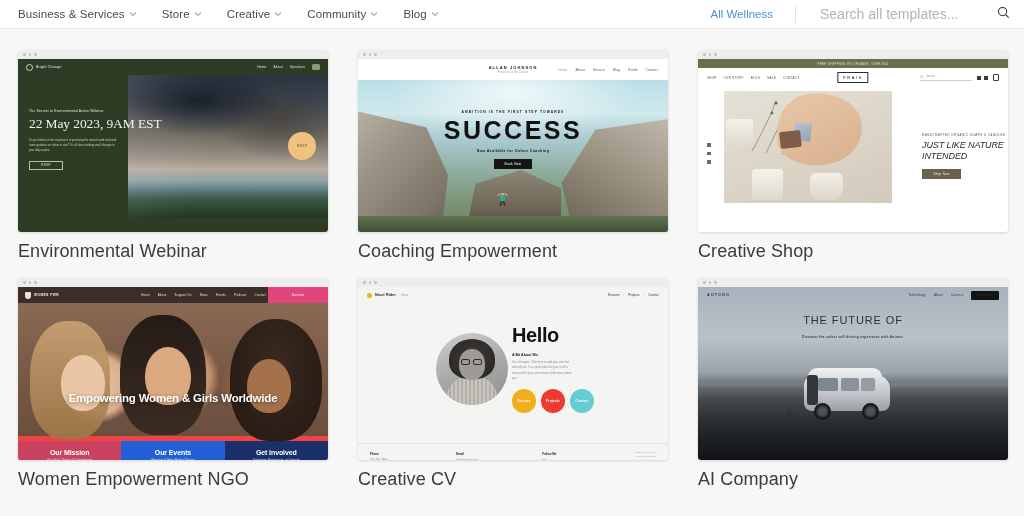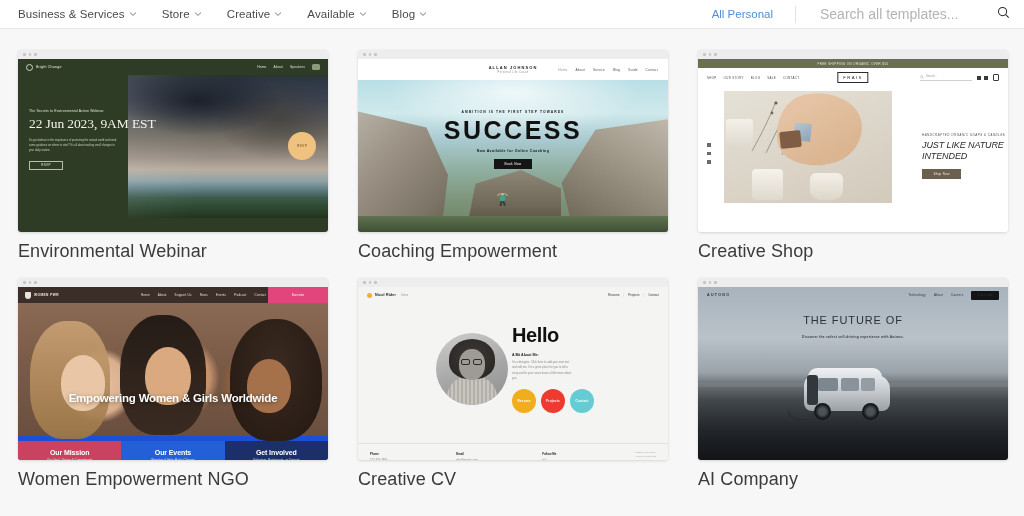--- a/index.html
+++ b/index.html
@@ -59,21 +59,21 @@
     box-shadow: 0 1px 3px rgba(0,0,0,.13), 0 0 1px rgba(0,0,0,.10);
     overflow: hidden;
     cursor: pointer;
     position: relative;
   }
   .chrome {
     height: 9px; background: #ededed; display: flex; align-items: center;
     padding-left: 5px; gap: 3px;
   }
   .dot { width: 2.5px; height: 2.5px; border-radius: 50%; background: #c4c4c4; }
-  .site { position: relative; height: 173px; overflow: hidden; background: #1d4ed8; }
+  .site { position: relative; height: 173px; overflow: hidden; background: #ef4444; }
   .caption {
     font-size: 18px; color: #3b3b3b; margin-top: 9px; letter-spacing: .1px;
   }
 
   
   .c1 { background: #2e3c26; height: 100%; position: relative; }
   .c1-nav {
     height: 16px; display: flex; align-items: center; padding: 0 8px; gap: 5px;
     position: relative; z-index: 3;
   }
@@ -406,39 +406,39 @@
     </div>
     <div class="nav-item">
       <span>Creative</span>
       <span class="caret">
         <svg viewBox="0 0 8 8" width="8" height="8">
             <path d="M1 2.6 L4 5.4 L7 2.6" fill="none" stroke="#6b6b6b" stroke-width="0.9"></path>
           </svg>
       </span>
     </div>
     <div class="nav-item">
-      <span>Available</span>
+      <span>Community</span>
       <span class="caret">
         <svg viewBox="0 0 8 8" width="8" height="8">
             <path d="M1 2.6 L4 5.4 L7 2.6" fill="none" stroke="#6b6b6b" stroke-width="0.9"></path>
           </svg>
       </span>
     </div>
     <div class="nav-item">
       <span>Blog</span>
       <span class="caret">
         <svg viewBox="0 0 8 8" width="8" height="8">
             <path d="M1 2.6 L4 5.4 L7 2.6" fill="none" stroke="#6b6b6b" stroke-width="0.9"></path>
           </svg>
       </span>
     </div>
   </div>
 
   <div class="nav-right">
-    <div class="all-templates">All Personal</div>
+    <div class="all-templates">All Wellness</div>
     <div class="nav-divider"></div>
     <div class="search-wrap">
       <input class="search-input" type="text" placeholder="Search all templates..." style="">
       <span class="search-icon">
         <svg viewBox="0 0 14 14" width="13" height="13">
           <circle cx="6" cy="6" r="4.4" fill="none" stroke="#2b2b2b" stroke-width="1.1"></circle>
           <line x1="9.3" y1="9.3" x2="12.6" y2="12.6" stroke="#2b2b2b" stroke-width="1.1"></line>
         </svg>
       </span>
     </div>
@@ -463,21 +463,21 @@
           </div>
           <div class="c1-nav-right">
             <span>Home</span>
             <span>About</span>
             <span>Speakers</span>
             <span class="c1-avatar"></span>
           </div>
         </div>
         <div class="c1-copy">
           <div class="c1-kicker">The Secrets to Environmental Action Webinar</div>
-          <div class="c1-date">22 Jun 2023, 9AM EST</div>
+          <div class="c1-date">22 May 2023, 9AM EST</div>
           <div class="c1-body">Do you believe in the importance of protecting the natural world and need some guidance on where to start? It's all about making small changes to your daily routine.</div>
           <div class="c1-btn">RSVP</div>
         </div>
         <div class="c1-rsvp">RSVP</div>
       </div>
     </div>
     <div class="caption">Environmental Webinar</div>
   </div>
 
   <div class="cell">

